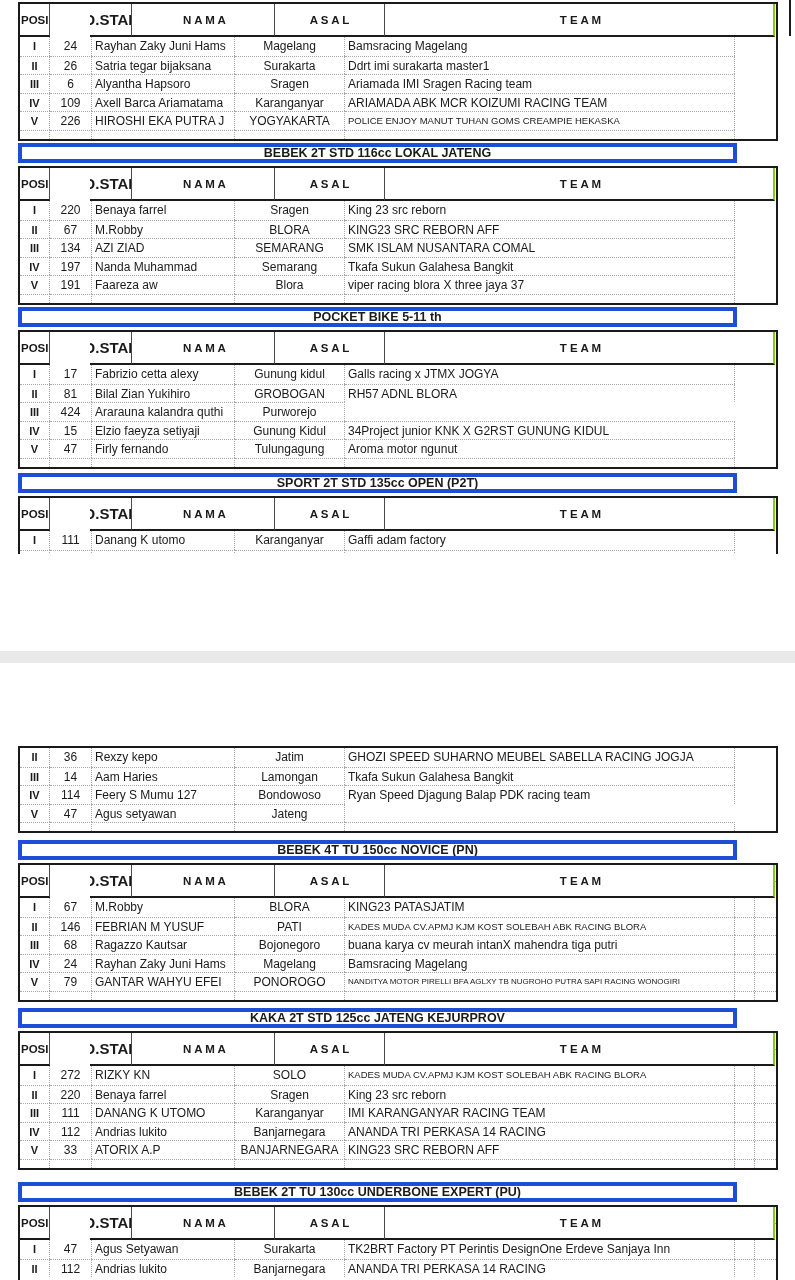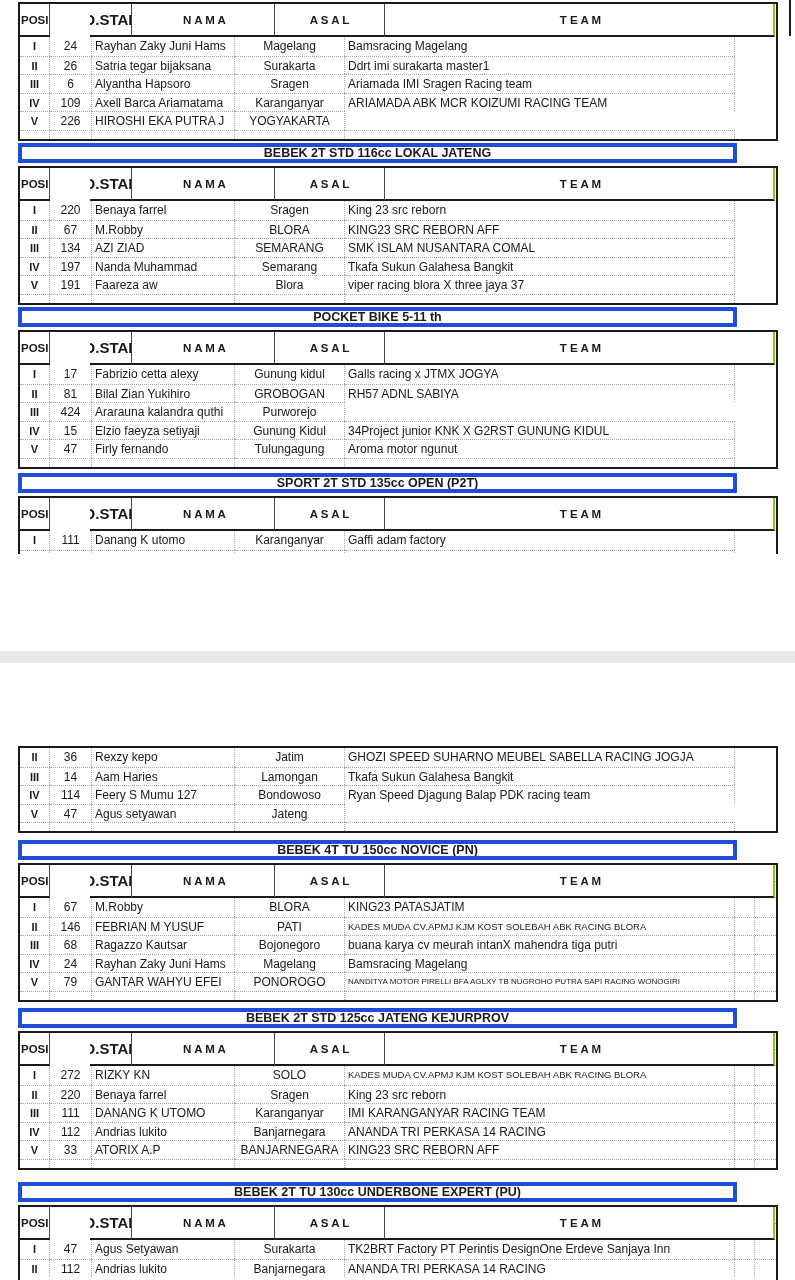--- a/index.html
+++ b/index.html
@@ -107,20 +107,21 @@
     <div class="cell c-nama">Axell Barca Ariamatama</div>
     <div class="cell c-asal">Karanganyar</div>
     <div class="cell c-team">ARIAMADA ABK MCR KOIZUMI RACING TEAM</div>
     <div class="cell c-x"></div>
   </div>
       <div class="row">
     <div class="cell c-pos">V</div>
     <div class="cell c-no">226</div>
     <div class="cell c-nama">HIROSHI EKA PUTRA J</div>
     <div class="cell c-asal">YOGYAKARTA</div>
+    <div class="cell c-team small">POLICE ENJOY MANUT TUHAN GOMS CREAMPIE HEKASKA</div>
     <div class="cell c-x"></div>
   </div>
     </div>
   <div class="row empty">
     <div class="cell c-pos"></div>
       <div class="cell c-no"></div>
       <div class="cell c-nama"></div>
       <div class="cell c-asal"></div>
       <div class="cell c-team"></div>
       <div class="cell c-x"></div>
@@ -216,21 +217,21 @@
     <div class="cell c-nama">Fabrizio cetta alexy</div>
     <div class="cell c-asal">Gunung kidul</div>
     <div class="cell c-team">Galls racing x JTMX JOGYA</div>
     <div class="cell c-x"></div>
   </div>
       <div class="row">
     <div class="cell c-pos">II</div>
     <div class="cell c-no">81</div>
     <div class="cell c-nama">Bilal Zian Yukihiro</div>
     <div class="cell c-asal">GROBOGAN</div>
-    <div class="cell c-team">RH57 ADNL SABIYA</div>
+    <div class="cell c-team">RH57 ADNL BLORA</div>
     <div class="cell c-x"></div>
   </div>
       <div class="row">
     <div class="cell c-pos">III</div>
     <div class="cell c-no">424</div>
     <div class="cell c-nama">Ararauna kalandra quthi</div>
     <div class="cell c-asal">Purworejo</div>
     <div class="cell c-x"></div>
   </div>
       <div class="row">
@@ -403,21 +404,21 @@
     <div class="cell c-pos"></div>
       <div class="cell c-no"></div>
       <div class="cell c-nama"></div>
       <div class="cell c-asal"></div>
       <div class="cell c-team"></div>
       <div class="cell c-x"></div>
   </div>
 </section>
 
 <div class="band" style="top:1008px">
-    <span>BEBEK 2T STD 125cc JATENG KEJURPROV</span>
+    <span>KAKA 2T STD 125cc JATENG KEJURPROV</span>
   </div>
 <section class="tbl p2" style="top:1031px;height:139px">
   <div class="hdr">
     <div class="hcell c-pos">POSISI</div>
     <div class="hcell c-no">
       <span>NO.</span>
       <span>START</span>
     </div>
     <div class="hcell c-nama">N A M A</div>
     <div class="hcell c-asal">A S A L</div>

